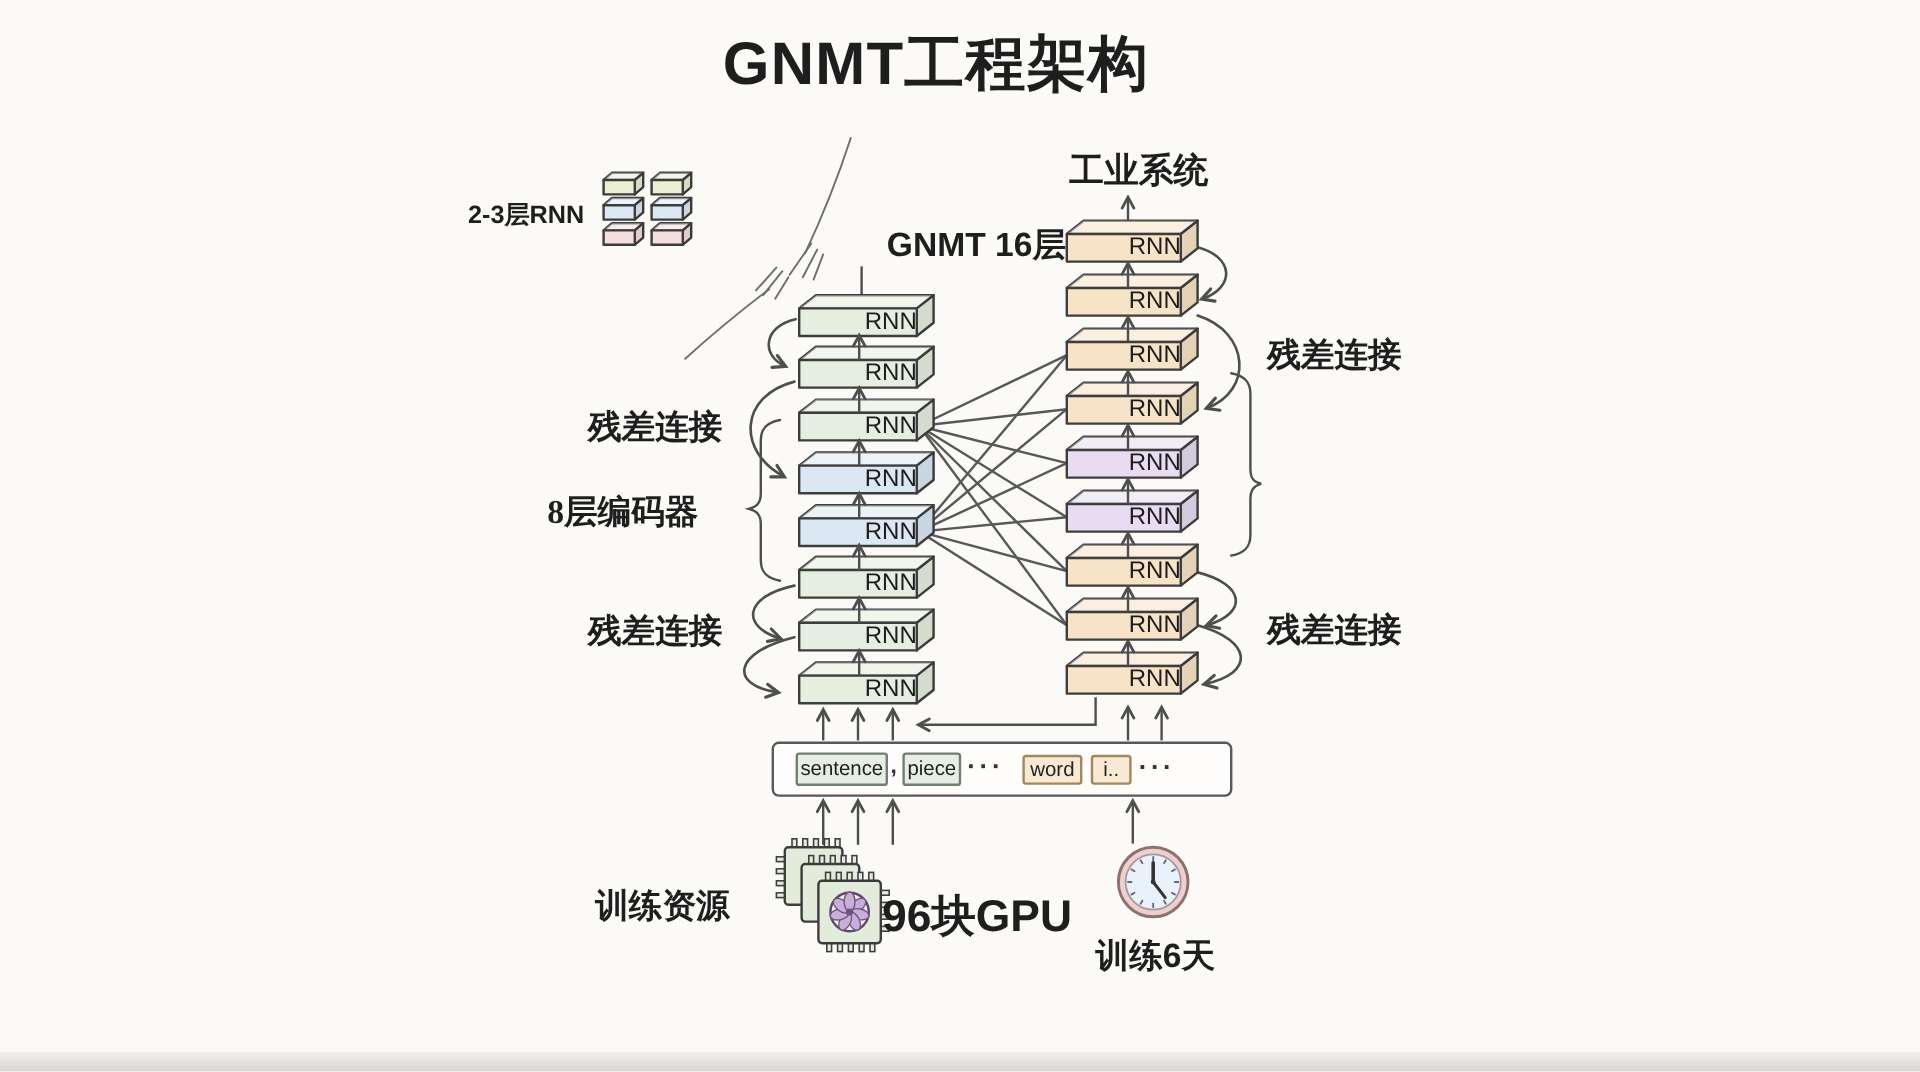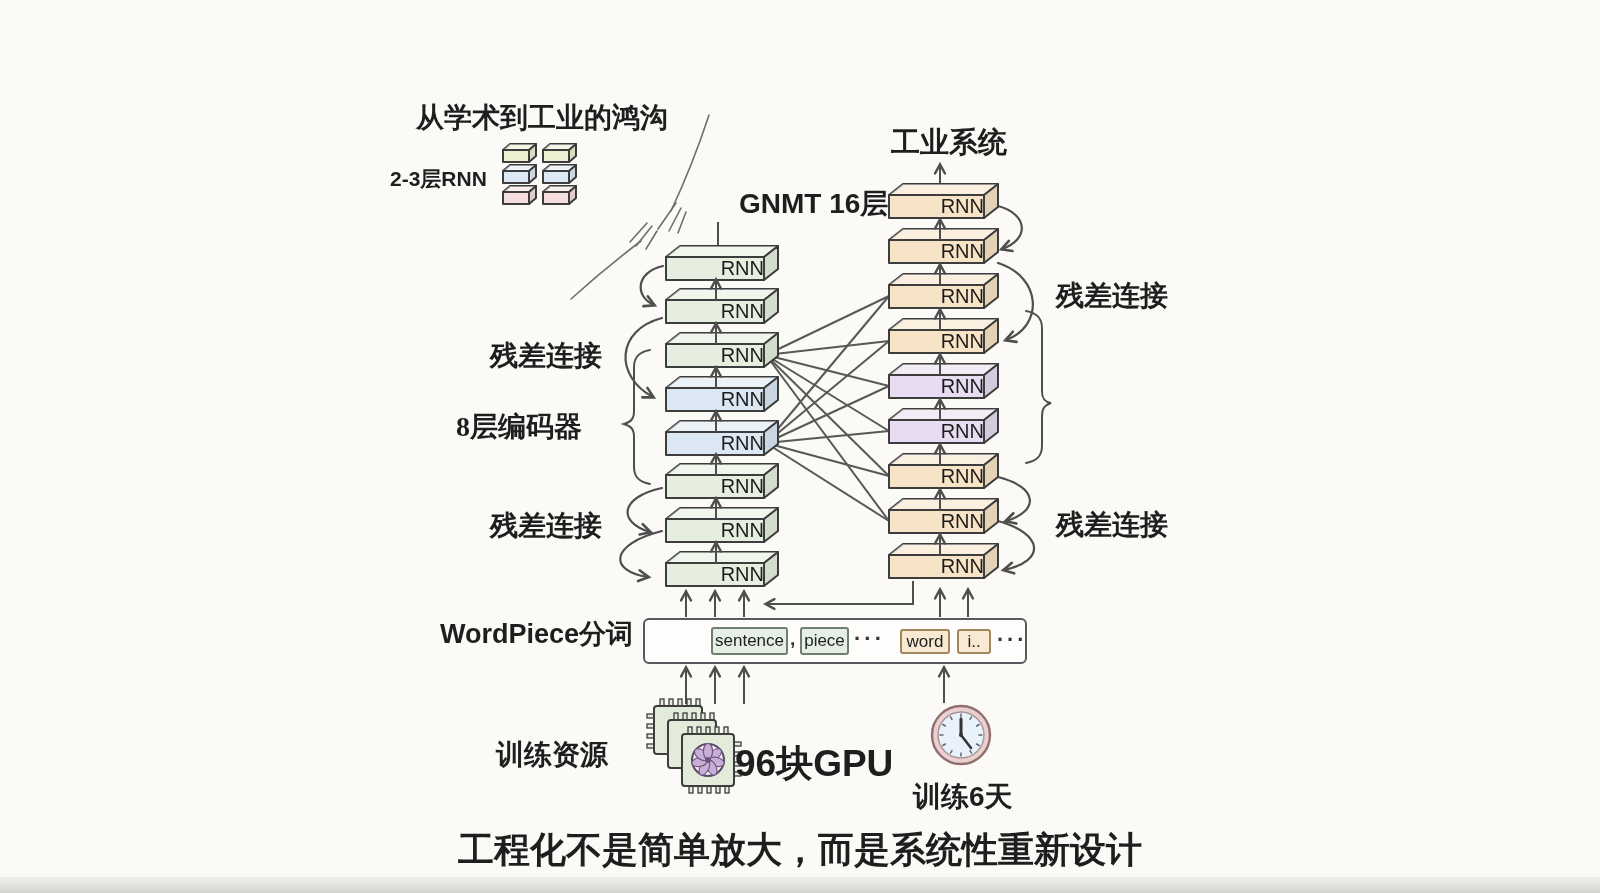--- a/index.html
+++ b/index.html
@@ -30,21 +30,21 @@
   .dec-res-bot{left:1056px;top:506px;font-size:28px;}
   .wp-label{left:440px;top:616px;font-size:27px;}
   .res-label{left:496px;top:736px;font-size:28px;}
   .gpu-label{left:735px;top:739px;font-size:37px;}
   .time-label{left:913px;top:778px;font-size:28px;}
   .footer{left:0;top:826px;width:1600px;text-align:center;font-size:36px;}
   .rnn-label{position:absolute;text-align:right;color:#1c1c1c;font-weight:500;z-index:3;white-space:nowrap;}
   #wp-box{position:absolute;left:643px;top:618px;width:384px;height:46px;border:2px solid #565a5f;
     border-radius:6px;background:rgba(255,255,255,.65);z-index:2;box-sizing:border-box;}
   .tok{position:absolute;display:flex;align-items:center;justify-content:center;
-    font-size:17px;color:#222;border-radius:3px;z-index:3;box-sizing:border-box;margin-left:48px;}
+    font-size:17px;color:#222;border-radius:3px;z-index:3;box-sizing:border-box;}
   .tok.green{background:var(--token-green);border:2px solid #70806f;}
   .tok.orange{background:var(--token-orange);border:2px solid #a3865e;}
   .tok.plain{font-weight:700;color:#333;}
   .tok-sentence{left:663px;top:627px;width:77px;height:28px;}
   .tok-comma{left:742px;top:628px;font-size:19px;}
   .tok-piece{left:752px;top:627px;width:49px;height:28px;}
   .tok-dots-mid{left:806px;top:626px;font-size:22px;letter-spacing:3px;font-weight:700;}
   .tok-word{left:852px;top:629px;width:50px;height:25px;}
   .tok-partial{left:909px;top:629px;width:34px;height:25px;}
   .tok-dots-end{left:949px;top:621px;font-size:22px;letter-spacing:4px;font-weight:700;}
@@ -318,34 +318,32 @@
         <line x1="945.4115427318801" y1="744" x2="942.8134665205268" y2="745.5" stroke="#667" stroke-width="1.5" stroke-linecap="round"></line>
         <line x1="943" y1="735" x2="940" y2="735" stroke="#667" stroke-width="1.5" stroke-linecap="round"></line>
         <line x1="945.4115427318801" y1="726" x2="942.8134665205268" y2="724.5" stroke="#667" stroke-width="1.5" stroke-linecap="round"></line>
         <line x1="952" y1="719.4115427318801" x2="950.5" y2="716.8134665205268" stroke="#667" stroke-width="1.5" stroke-linecap="round"></line>
         <line x1="961" y1="735" x2="961" y2="719" stroke="#333" stroke-width="3" stroke-linecap="round"></line>
         <line x1="961" y1="735" x2="971" y2="748" stroke="#333" stroke-width="2.5" stroke-linecap="round"></line>
         <circle cx="961" cy="735" r="2" fill="#333"></circle>
       </g>
   </svg>
 
-  <div class="lbl gap-label">从学术到工业的鸿沟</div>
+  <div class="lbl title">GNMT工程架构</div>
   <div class="lbl proto-rnn">2-3层RNN</div>
   <div class="lbl industrial">工业系统</div>
   <div class="lbl gnmt16">GNMT 16层</div>
   <div class="lbl enc-res-top">残差连接</div>
   <div class="lbl enc-label">8层编码器</div>
   <div class="lbl enc-res-bot">残差连接</div>
   <div class="lbl dec-res-top">残差连接</div>
   <div class="lbl dec-res-bot">残差连接</div>
-  <div class="lbl wp-label">WordPiece分词</div>
   <div class="lbl res-label">训练资源</div>
   <div class="lbl gpu-label">96块GPU</div>
   <div class="lbl time-label">训练6天</div>
-  <div class="lbl footer">工程化不是简单放大，而是系统性重新设计</div>
 
   <div id="wp-box"></div>
   <div class="tok green  tok-sentence">sentence</div>
   <div class="tok plain  tok-comma">,</div>
   <div class="tok green  tok-piece">piece</div>
   <div class="tok plain  tok-dots-mid">···</div>
   <div class="tok orange tok-word">word</div>
   <div class="tok orange tok-partial">i..</div>
   <div class="tok plain  tok-dots-end">...</div>
 

